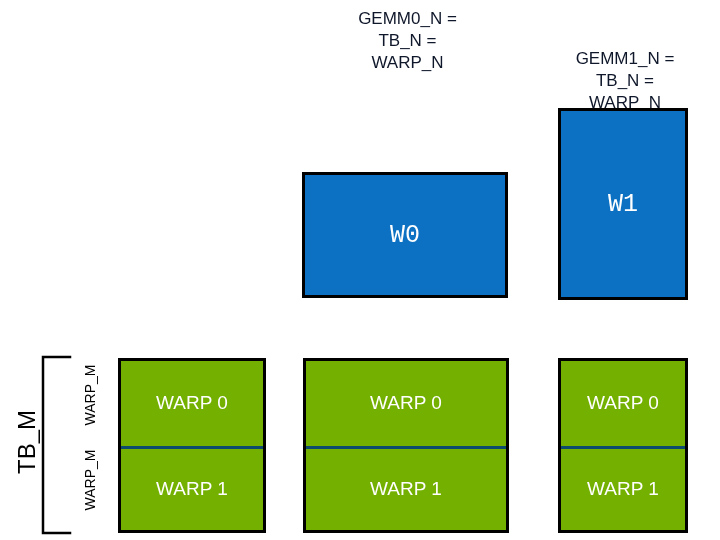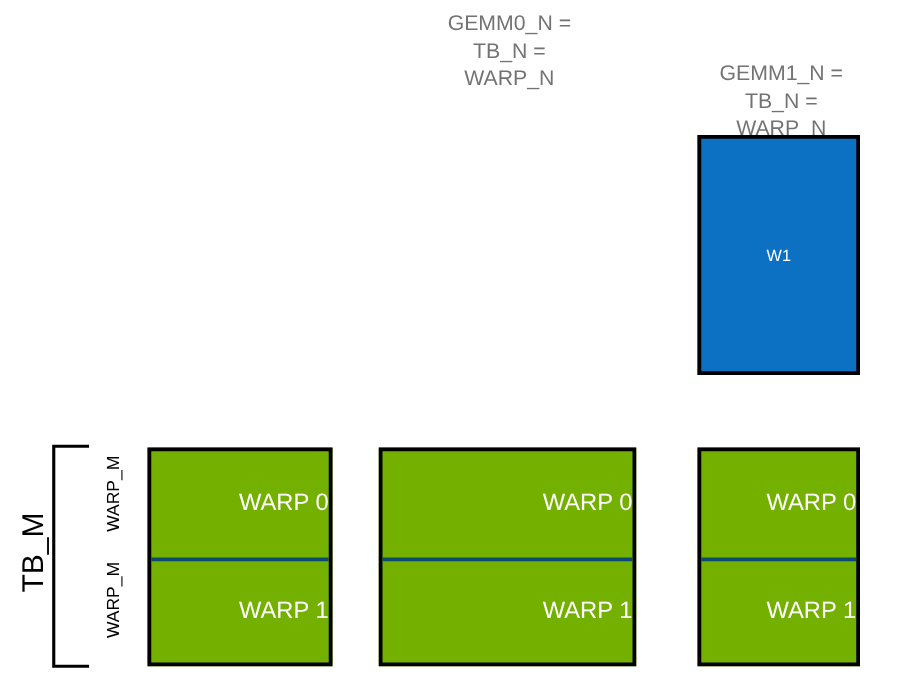--- a/index.html
+++ b/index.html
@@ -15,55 +15,55 @@
     width: 720px;
     height: 540px;
     background: #ffffff;
     overflow: hidden;
   }
 
   
   .col-header {
     position: absolute;
     text-align: center;
-    color: #737373;
+    color: #0f172a;
     font-size: 17px;
     line-height: 1.30;
     font-family: "Liberation Sans", sans-serif;
     white-space: pre-line;
   }
 
   
   .box {
     position: absolute;
     box-sizing: border-box;
     border: 3px solid #000000;
     display: flex;
     align-items: center;
     justify-content: center;
     color: #ffffff;
-    font-size: 13px;
-    font-family: Liberation Sans, sans-serif;
+    font-size: 25px;
+    font-family: Liberation Mono, monospace;
     text-align: right;
   }
   .box.blue  { background: #0C71C3; }
 
   .green-stack {
     position: absolute;
     box-sizing: border-box;
     border: 3px solid #000000;
     background: #73B000;
     display: flex;
     flex-direction: column;
   }
   .green-cell {
     flex: 1 1 50%;
     display: flex;
     align-items: center;
-    justify-content: flex-end;
+    justify-content: center;
     color: #ffffff;
     font-size: 19px;
     font-family: "Liberation Sans", sans-serif;
     box-sizing: border-box;
   }
   .green-cell + .green-cell {
     border-top: 3px solid #0c4a6e;
   }
 
   
@@ -91,20 +91,23 @@
 <div id="canvas">
 
   <div class="col-header" style="left:325px; top:8px; width:165px;">GEMM0_N =
 TB_N =
 WARP_N</div>
 
   <div class="col-header" style="left:540px; top:8px; width:170px;margin-top:40px;">GEMM1_N =
 TB_N =
 WARP_N</div>
 
+  <div class="box blue" style="left:302px; top:172px; width:206px; height:126px;">
+    <span>W0</span>
+  </div>
 
   <div class="box blue" style="left:558px; top:108px; width:130px; height:192px;">
     <span>W1</span>
   </div>
 
   <div class="bracket" style="left:38px; top:354px; width:34px; height:182px;">
     <svg width="34" height="182" viewBox="0 0 34 182">
       <path d="M 32 3 L 5 3 L 5 179 L 32 179" fill="none" stroke="#000000" stroke-width="2.5" stroke-linecap="square" stroke-linejoin="miter"></path>
     </svg>
   </div>

